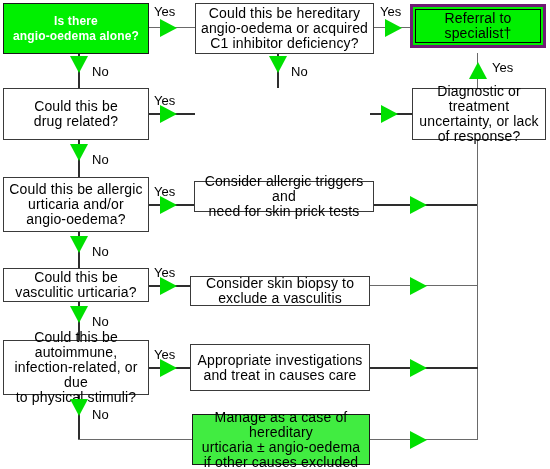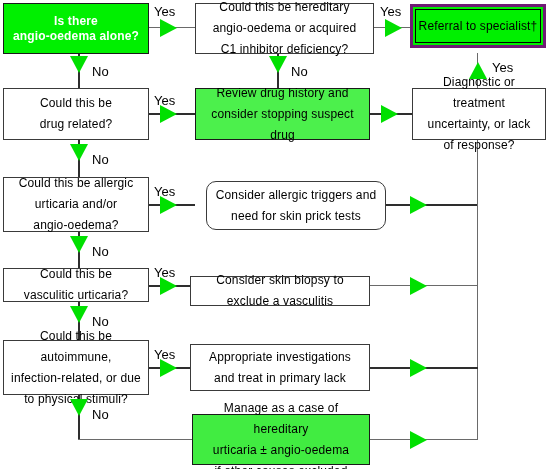--- a/index.html
+++ b/index.html
@@ -20,22 +20,22 @@
   .node {
     position: absolute;
     box-sizing: border-box;
     border: 1px solid #3a3a3a;
     background: #ffffff;
     display: flex;
     align-items: center;
     justify-content: center;
     text-align: center;
     color: #000000;
-    font-size: 12px;
-    line-height: 21px;
+    font-size: 14px;
+    line-height: 15px;
     letter-spacing: 0.15px;
     padding: 1px 3px;
     z-index: 3;
   }
   .node.green {
     background: #00f000;
     border: 1px solid #1a1a1a;
   }
   .node.green-light {
     background: #4cf04c;
@@ -195,38 +195,34 @@
 
   <div class="node green double" style="left:410px; top:4px; width:136px; height:44px;">
     <span style="white-space:pre-line;">Referral to specialist†</span>
   </div>
 
   <div class="node" style="left:3px; top:88px; width:146px; height:52px;">
     <span style="white-space:pre-line;">Could this be
 drug related?</span>
   </div>
 
-  <div class="node green-light" style="left:195px; top:88px; width:175px; height:52px;">
-    <span style="white-space:pre-line;">Review drug history and
-consider stopping suspect drug</span>
-  </div>
 
   <div class="node" style="left:412px; top:88px; width:134px; height:52px;">
     <span style="white-space:pre-line;">Diagnostic or treatment
 uncertainty, or lack
 of response?</span>
   </div>
 
   <div class="node" style="left:3px; top:177px; width:146px; height:55px;">
     <span style="white-space:pre-line;">Could this be allergic
 urticaria and/or
 angio-oedema?</span>
   </div>
 
-  <div class="node" style="left:206px; top:181px; width:180px; height:49px;border-radius:10px;">
+  <div class="node" style="left:194px; top:181px; width:180px; height:31px;">
     <span style="white-space:pre-line;">Consider allergic triggers and
 need for skin prick tests</span>
   </div>
 
   <div class="node" style="left:3px; top:268px; width:146px; height:34px;">
     <span style="white-space:pre-line;">Could this be
 vasculitic urticaria?</span>
   </div>
 
   <div class="node" style="left:190px; top:276px; width:180px; height:30px;">
@@ -235,21 +231,21 @@
   </div>
 
   <div class="node" style="left:3px; top:340px; width:146px; height:55px;">
     <span style="white-space:pre-line;">Could this be autoimmune,
 infection-related, or due
 to physical stimuli?</span>
   </div>
 
   <div class="node" style="left:190px; top:344px; width:180px; height:47px;">
     <span style="white-space:pre-line;">Appropriate investigations
-and treat in primary lack</span>
+and treat in causes care</span>
   </div>
 
   <div class="node green-mid" style="left:192px; top:414px; width:178px; height:51px;">
     <span style="white-space:pre-line;">Manage as a case of hereditary
 urticaria ± angio-oedema
 if other causes excluded</span>
   </div>
 
 </div>
 

